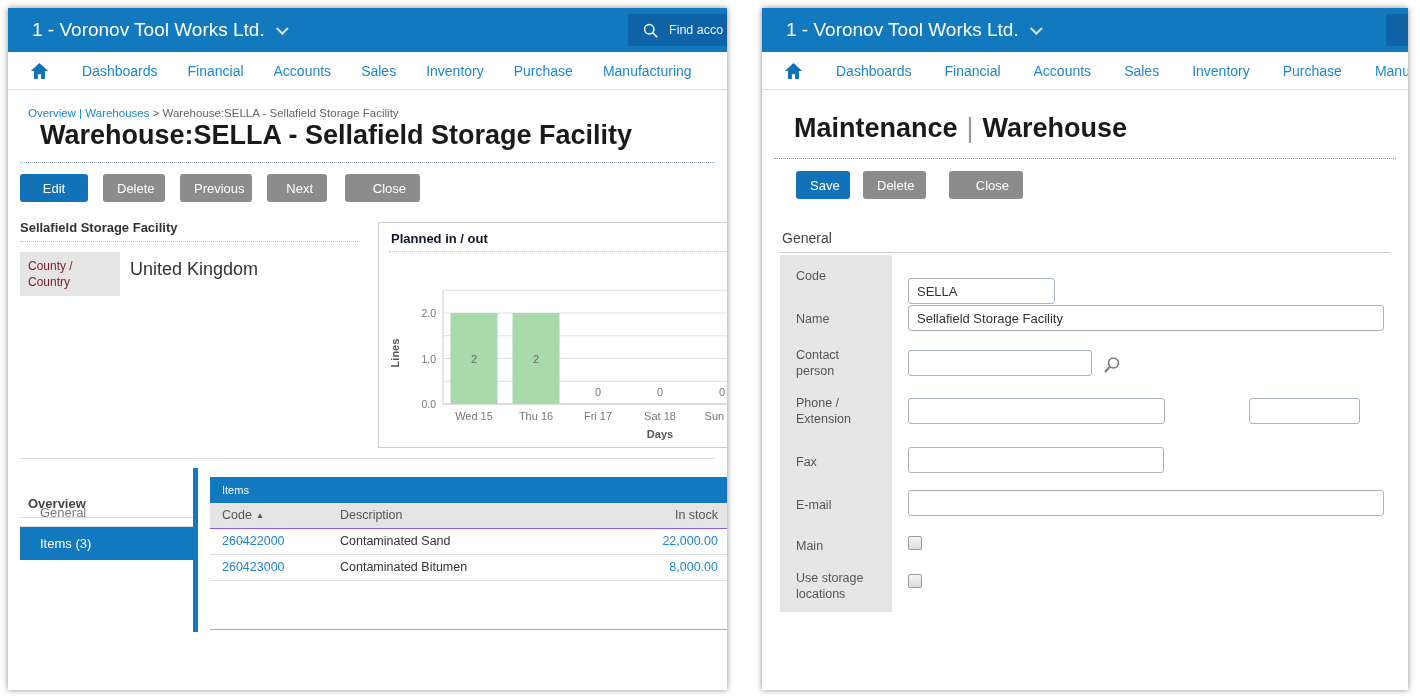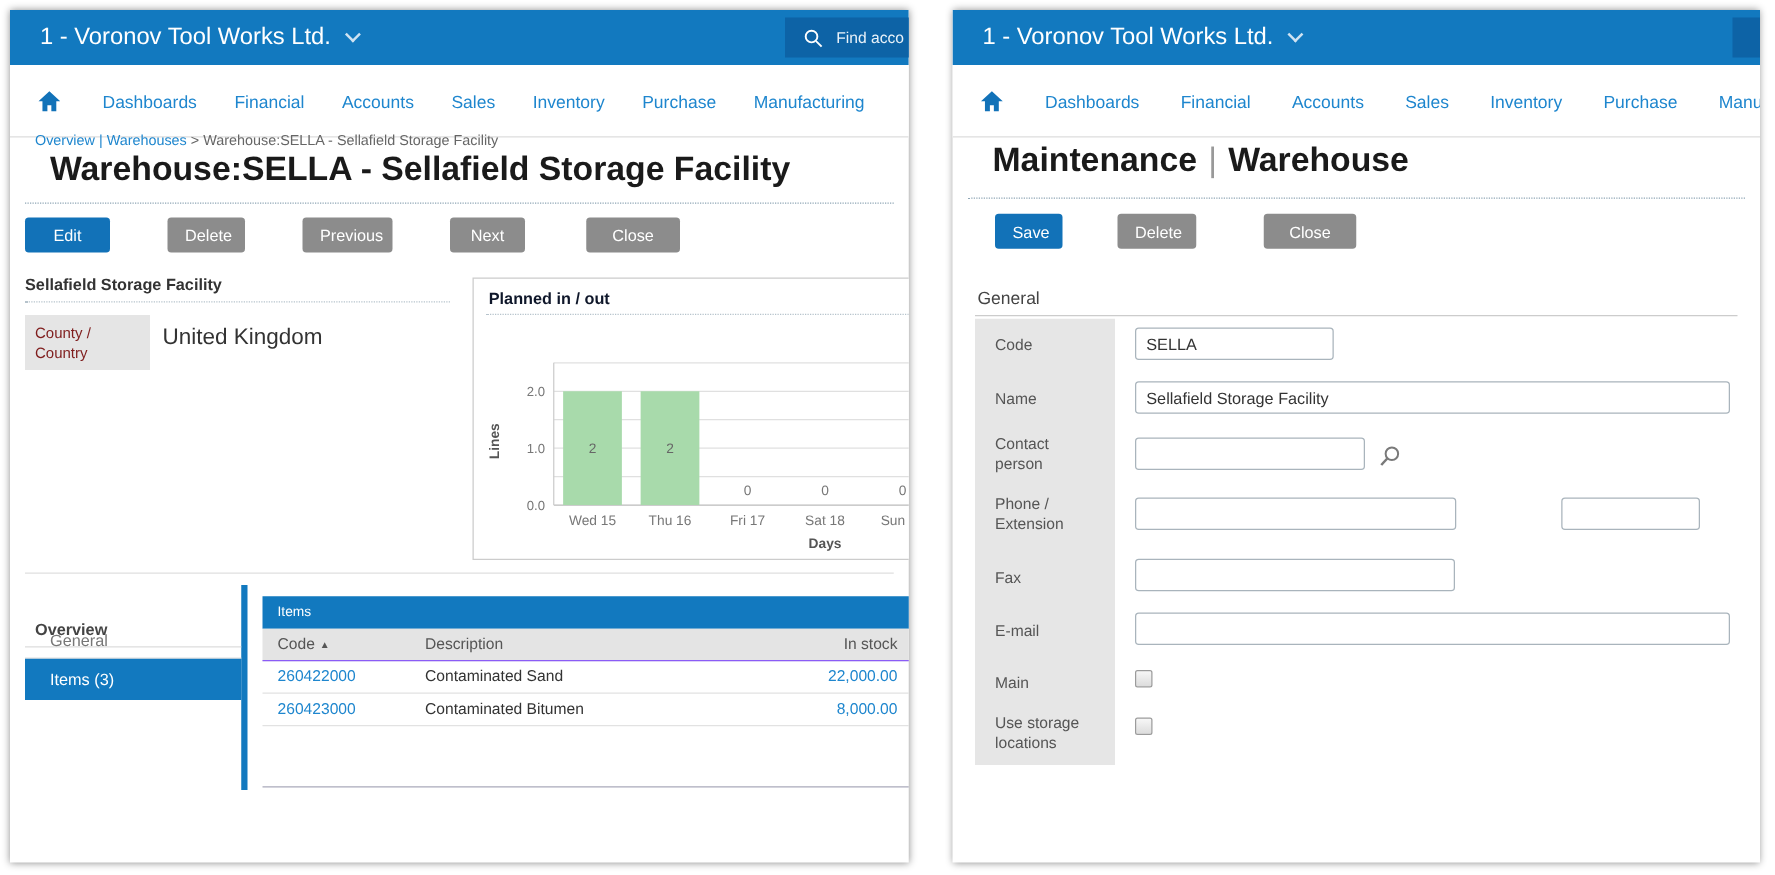--- a/index.html
+++ b/index.html
@@ -15,39 +15,39 @@
   .topbar { position:absolute; left:0; top:0; right:0; height:44px; background:var(--header); }
   .company { position:absolute; left:24px; top:0; line-height:44px; color:#fff; font-size:19px; }
   .caret { display:inline-block; margin-left:10px; width:9px; height:9px;
     border-right:2px solid #cfe3f2; border-bottom:2px solid #cfe3f2;
     transform:rotate(45deg) translateY(-4px); }
   .searchbox { position:absolute; top:6px; height:32px; background:var(--header-search);
     display:flex; align-items:center; color:#e9f2f9; font-size:12.5px; }
   .searchbox svg { margin:0 10px 0 14px; }
 
   
-  .navbar { position:absolute; left:0; top:44px; right:0; height:58px; background:#fff;
+  .navbar { position:absolute; left:0; top:44px; right:0; height:38px; background:#fff;
     border-bottom:1px solid #ddd; display:flex; align-items:center; white-space:nowrap; overflow:hidden; }
   .navbar .home { margin:0 0 0 22px; flex:0 0 auto; display:flex; }
   .navlinks { display:flex; margin-left:33px; }
   .navlinks span { color:var(--nav-link); font-size:14px; cursor:pointer; }
   #win-left  .navlinks span { margin-right:30px; }
   #win-right .navlinks span { margin-right:33px; }
 
   
   .breadcrumb { position:absolute; left:20px; top:99px; font-size:11.5px; }
   .breadcrumb a { color:var(--nav-link); text-decoration:none; }
   .breadcrumb .rest { color:#666; }
   .pagetitle { position:absolute; left:32px; font-size:27px; font-weight:bold; color:#1a1a1a; white-space:nowrap; }
   .dotted { position:absolute; left:12px; right:12px; border-top:1px dotted #8fa6b5; }
-  .btnrow { position:absolute; left:12px; display:flex;gap:31px; }
+  .btnrow { position:absolute; left:12px; display:flex; }
   .btn { height:28px; border:none; border-radius:3px; color:#fff; font-size:13px;
     font-family:"Liberation Sans",sans-serif; padding:0 14px; cursor:pointer; }
   .btn.blue { background:var(--accent); }
-  .btn.gray { background:var(--btn-gray); }
+  .btn.gray { background:var(--btn-gray);text-align:right; }
 
   
   .info-hdr { position:absolute; left:12px; top:212px; font-size:13px; font-weight:bold; color:#333; }
   .info-dotted { position:absolute; left:12px; top:233px; width:340px; border-top:1px dotted #b6c3cc; }
   .county-box { position:absolute; left:12px; top:244px; width:100px; height:44px;
     background:#e5e5e5; padding:6px 0 0 8px; font-size:12px; color:#7f1d1d; line-height:16px; }
   .county-val { position:absolute; left:122px; top:251px; font-size:18px; color:#333; }
 
   
   .chart-panel { position:absolute; left:370px; top:214px; width:400px; height:226px;
@@ -232,21 +232,21 @@
     <button class="btn blue" style="width:54px;">Save</button>
     <button class="btn gray" style="width:63px; margin-left:13px;">Delete</button>
     <button class="btn gray" style="width:74px; margin-left:23px;">Close</button>
   </div>
 
   <div class="section-lbl">General</div>
   <div class="section-line"></div>
   <div class="lblcol"></div>
 
   <div class="flabel" style="top:260px;">Code</div>
-  <input class="finput" style="left: 146px; top: 254px; width: 159px;" value="SELLA">
+  <input class="finput" style="left: 146px; top: 270px; width: 147px;" value="SELLA">
 
   <div class="flabel" style="top:303px;">Name</div>
   <input class="finput" style="left: 146px; top: 297px; width: 476px;" value="Sellafield Storage Facility">
 
   <div class="flabel" style="top:339px;">
     <div>Contact</div>
     <div>person</div>
   </div>
   <input class="finput" style="left: 146px; top: 342px; width: 184px;" value="">
   <svg class="mag" style="left:340px; top:347px;" width="20" height="20" viewBox="0 0 20 20">

